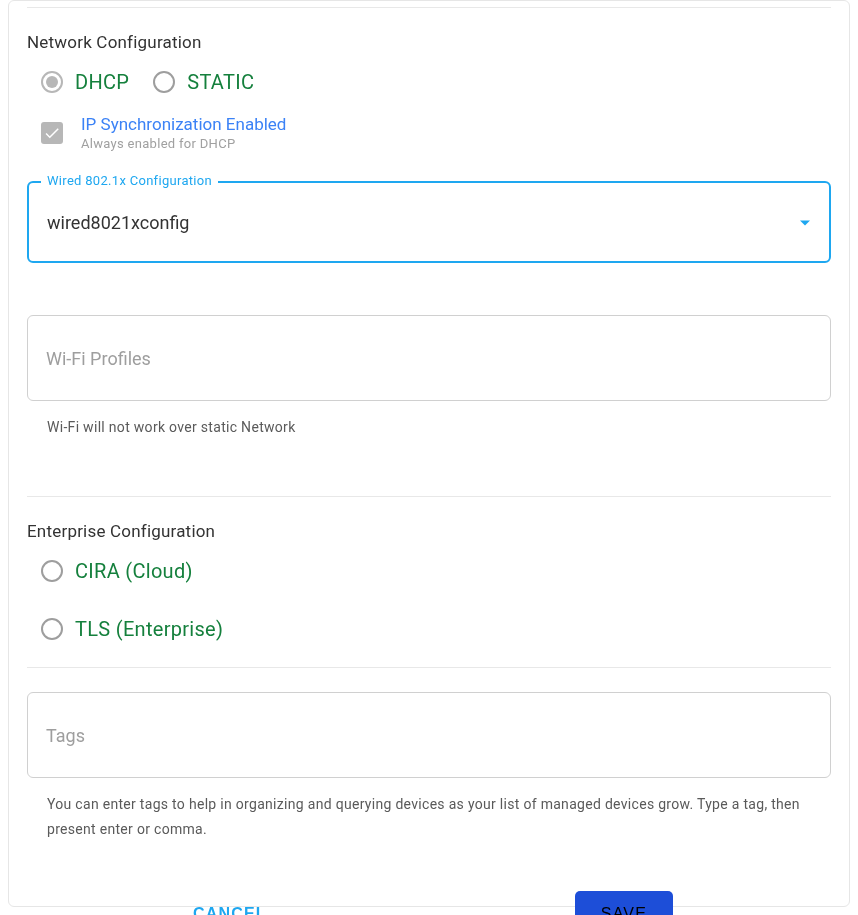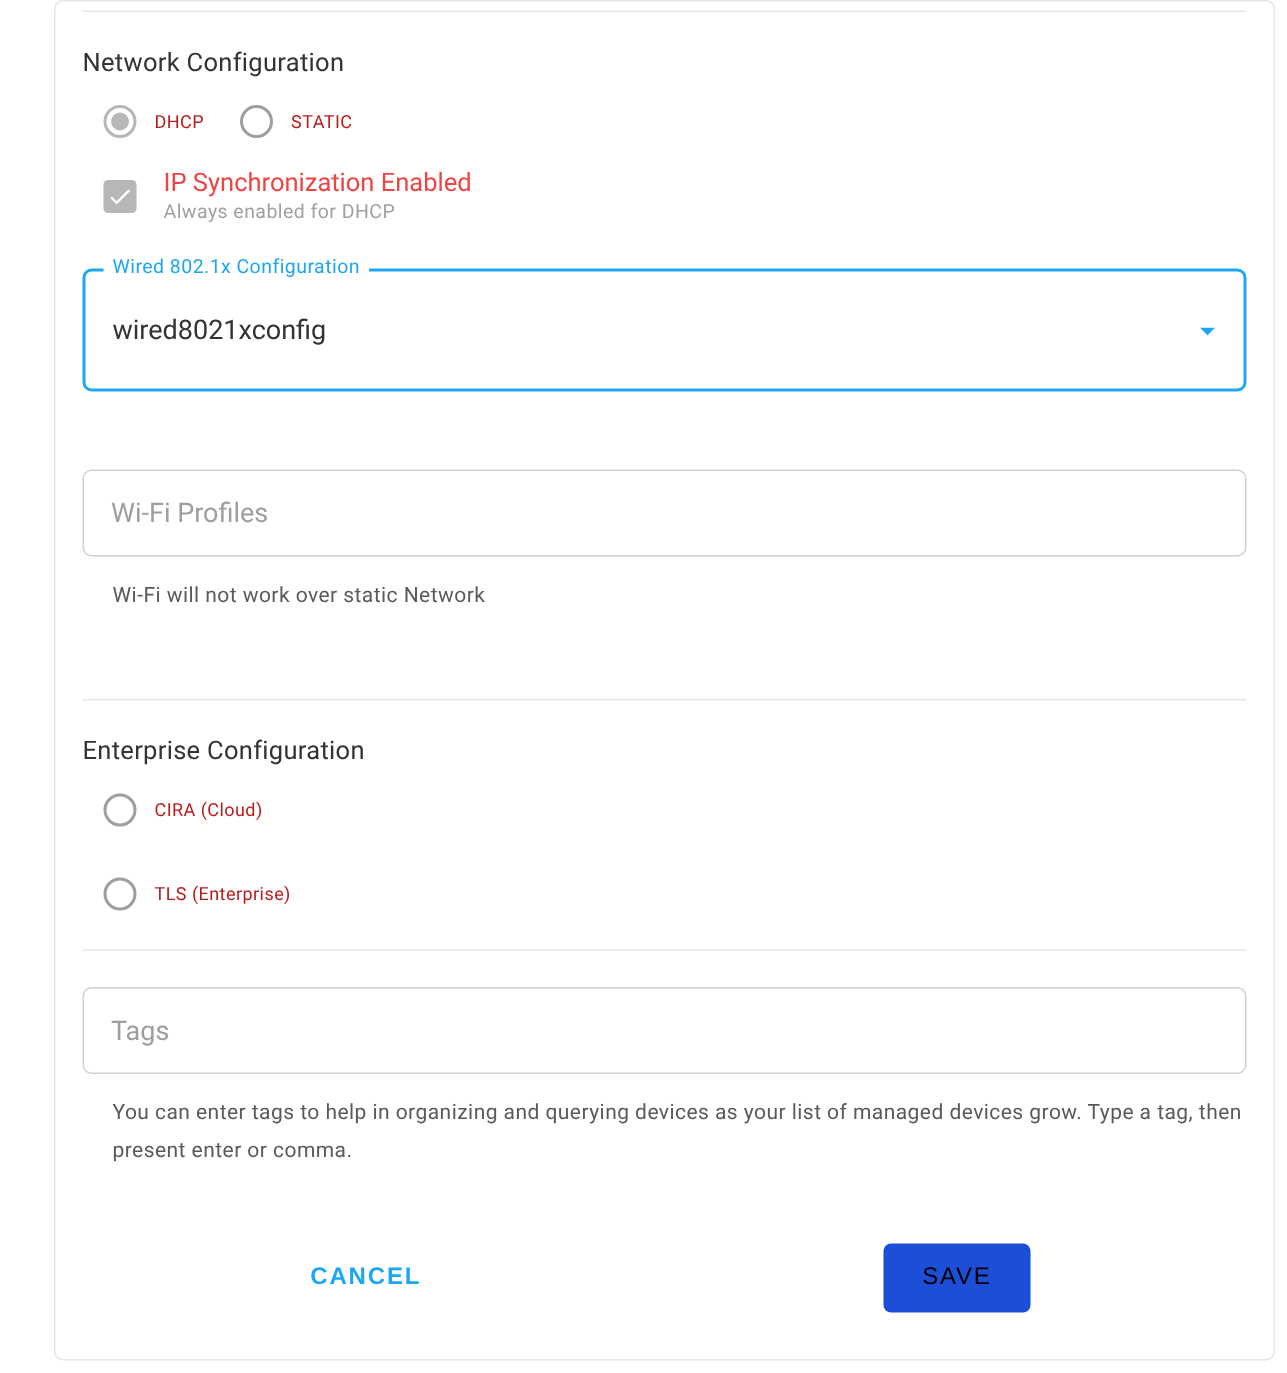--- a/index.html
+++ b/index.html
@@ -15,21 +15,20 @@
     .card {
       position: absolute;
       top: 0;
       left: 8px;
       right: 8px;
       bottom: 8px;
       border: 1px solid #e6e6e6;
       border-radius: 6px;
       background: #fff;
       padding: 0 18px 0 18px;
-      margin-left: 28px;
     }
     .hr {
       border: none;
       border-top: 1px solid #e8e8e8;
       margin: 0 0 24px 0;
     }
     .section-title {
       font-size: 17px;
       color: #333;
       letter-spacing: 0.2px;
@@ -60,22 +59,22 @@
       border-color: #b7b7b7;
     }
     .radio-circle.selected::after {
       content: "";
       position: absolute;
       top: 3px; left: 3px; right: 3px; bottom: 3px;
       background: #b7b7b7;
       border-radius: 50%;
     }
     .radio-label {
-      font-size: 12px;
-      color: #b91c1c;
+      font-size: 20px;
+      color: #15803d;
       letter-spacing: 0.3px;
     }
     .checkbox-row {
       display: flex;
       align-items: flex-start;
       gap: 18px;
       padding-left: 14px;
       margin-bottom: 30px;
     }
     .checkbox {
@@ -89,21 +88,21 @@
     }
     .checkbox svg {
       position: absolute;
       top: 2px;
       left: 2px;
       width: 18px;
       height: 18px;
     }
     .checkbox-texts .primary {
       font-size: 17px;
-      color: #ef4444;
+      color: #3b82f6;
       margin-bottom: 2px;
     }
     .checkbox-texts .secondary {
       font-size: 13px;
       color: #a0a0a0;
       letter-spacing: 0.3px;
     }
     .outlined-select {
       position: relative;
       border: 2px solid #1ea7f0;
@@ -132,21 +131,21 @@
     .outlined-select .caret {
       position: absolute;
       right: 18px;
       top: 50%;
       transform: translateY(-50%);
     }
     .outlined-select .caret svg { width: 12px; height: 8px; }
     .text-field {
       border: 1px solid #d0d0d0;
       border-radius: 6px;
-      height: 58px;
+      height: 86px;
       display: flex;
       align-items: center;
       padding: 0 18px;
       margin-bottom: 14px;
     }
     .text-field .placeholder {
       font-size: 18px;
       color: #9e9e9e;
     }
     .helper {

